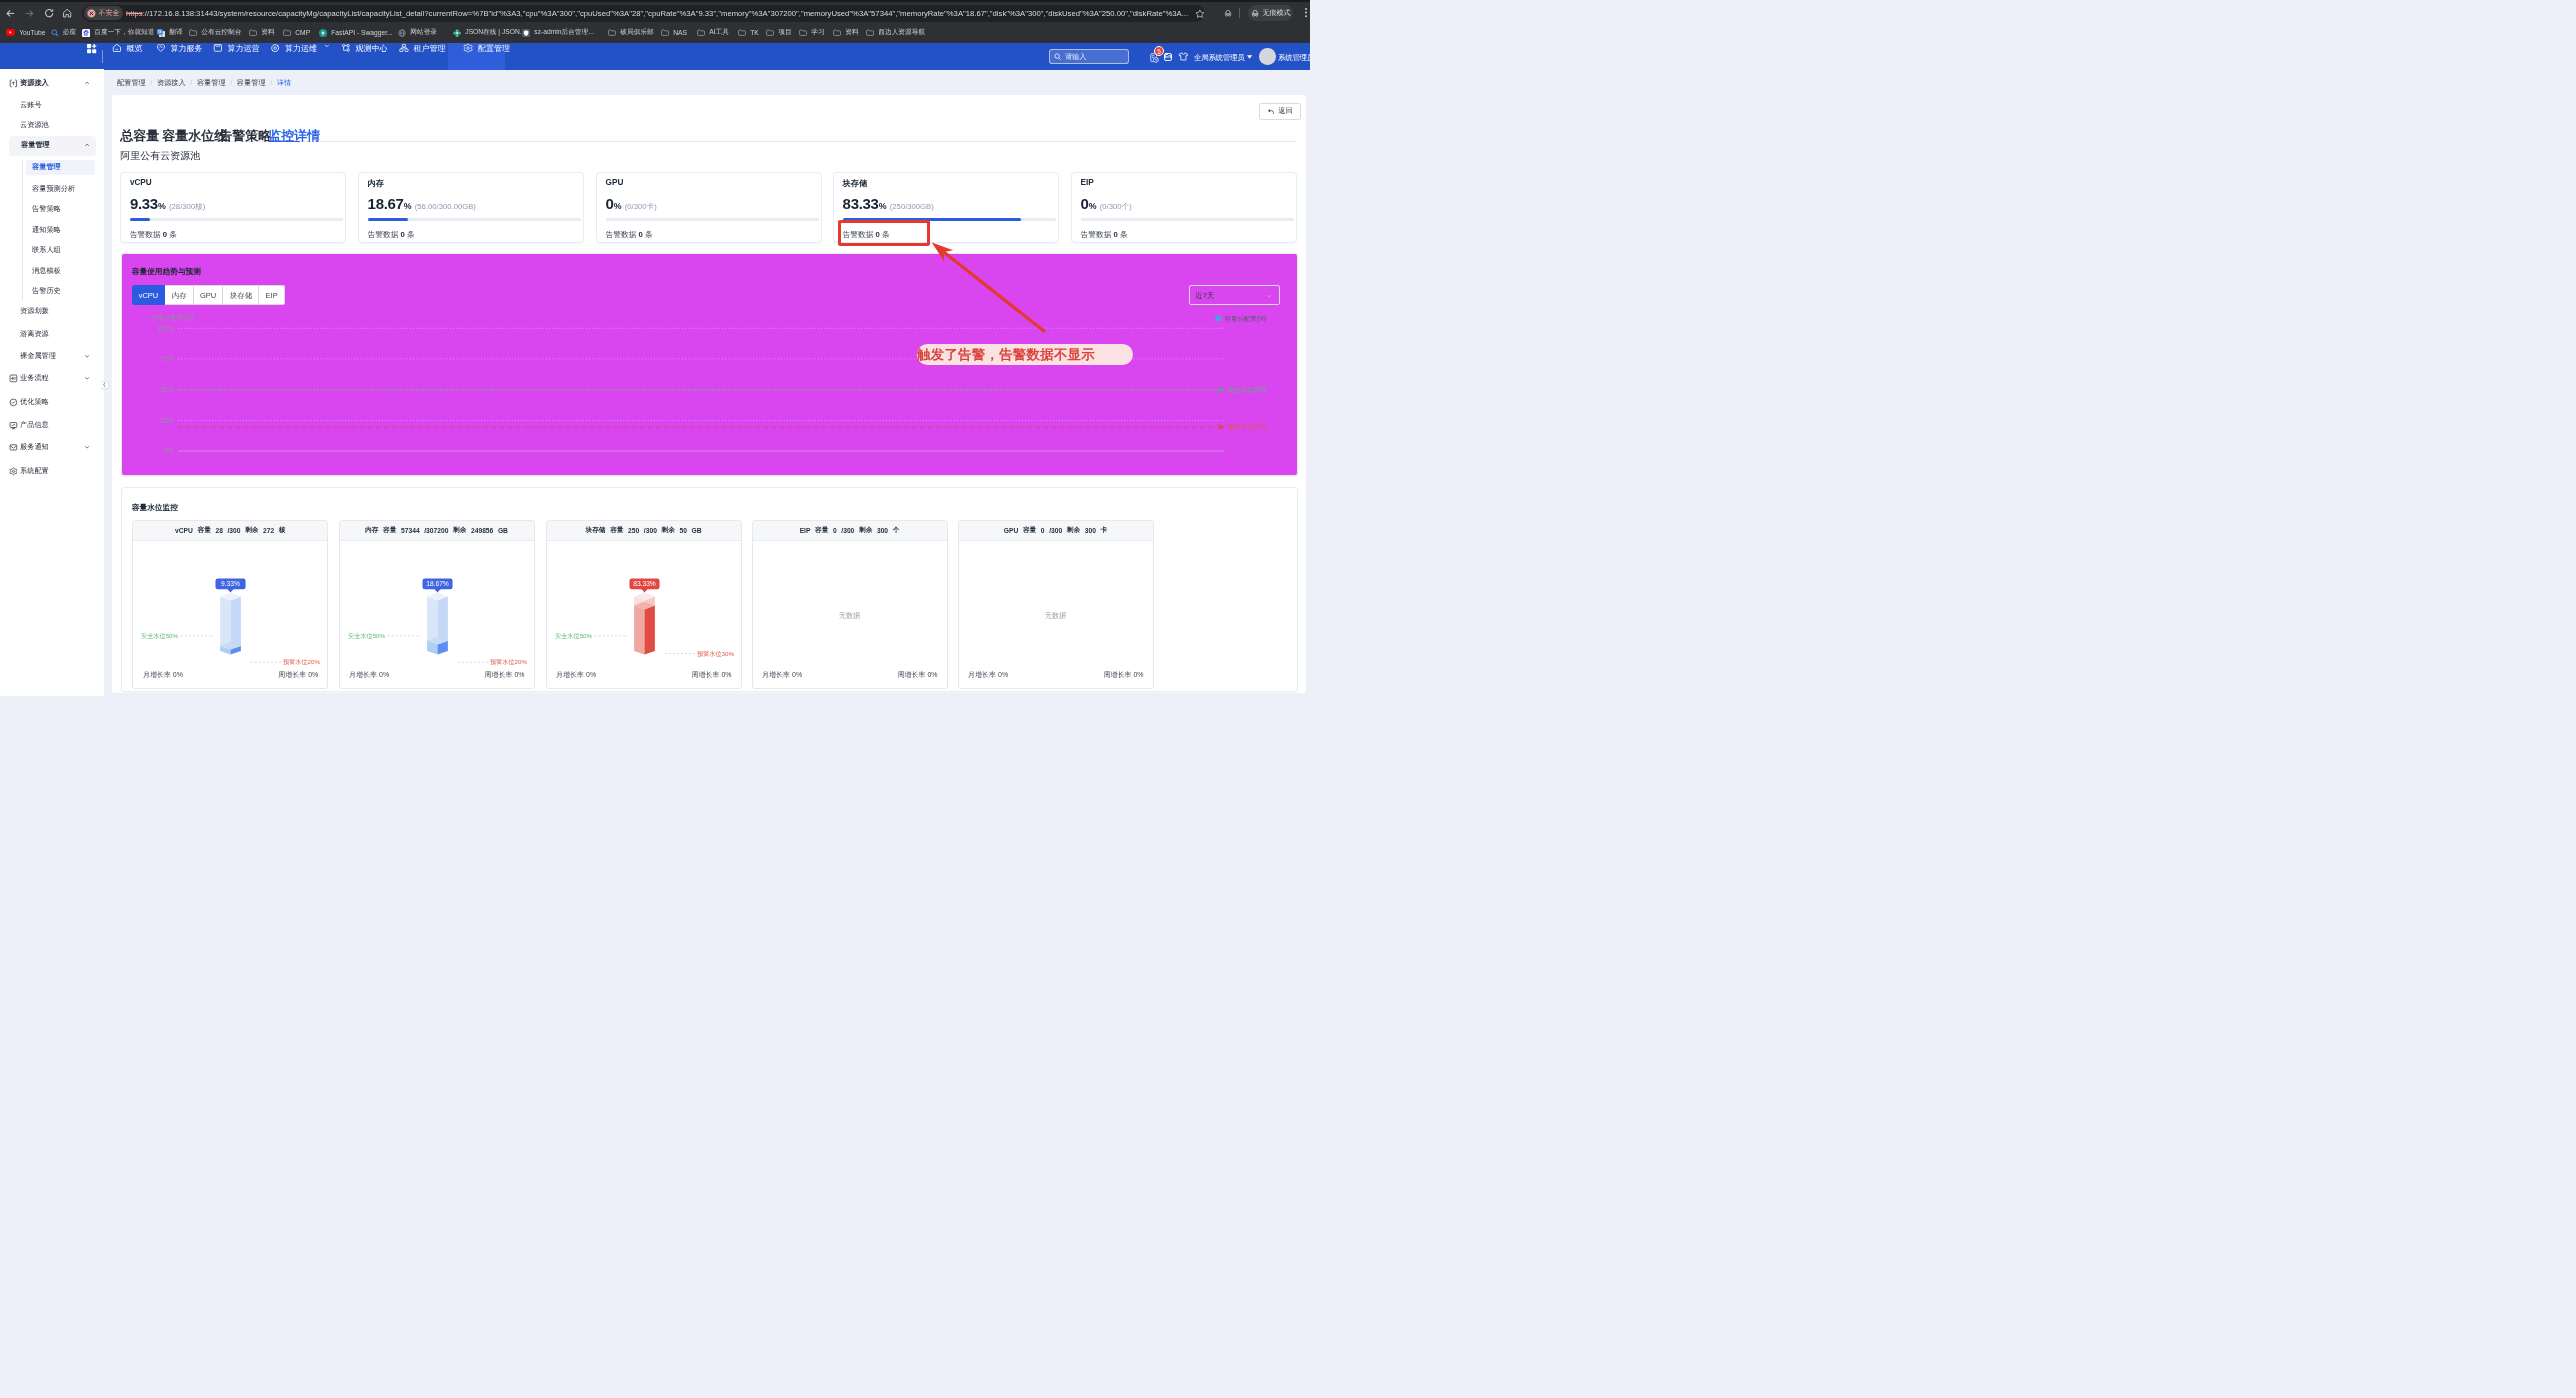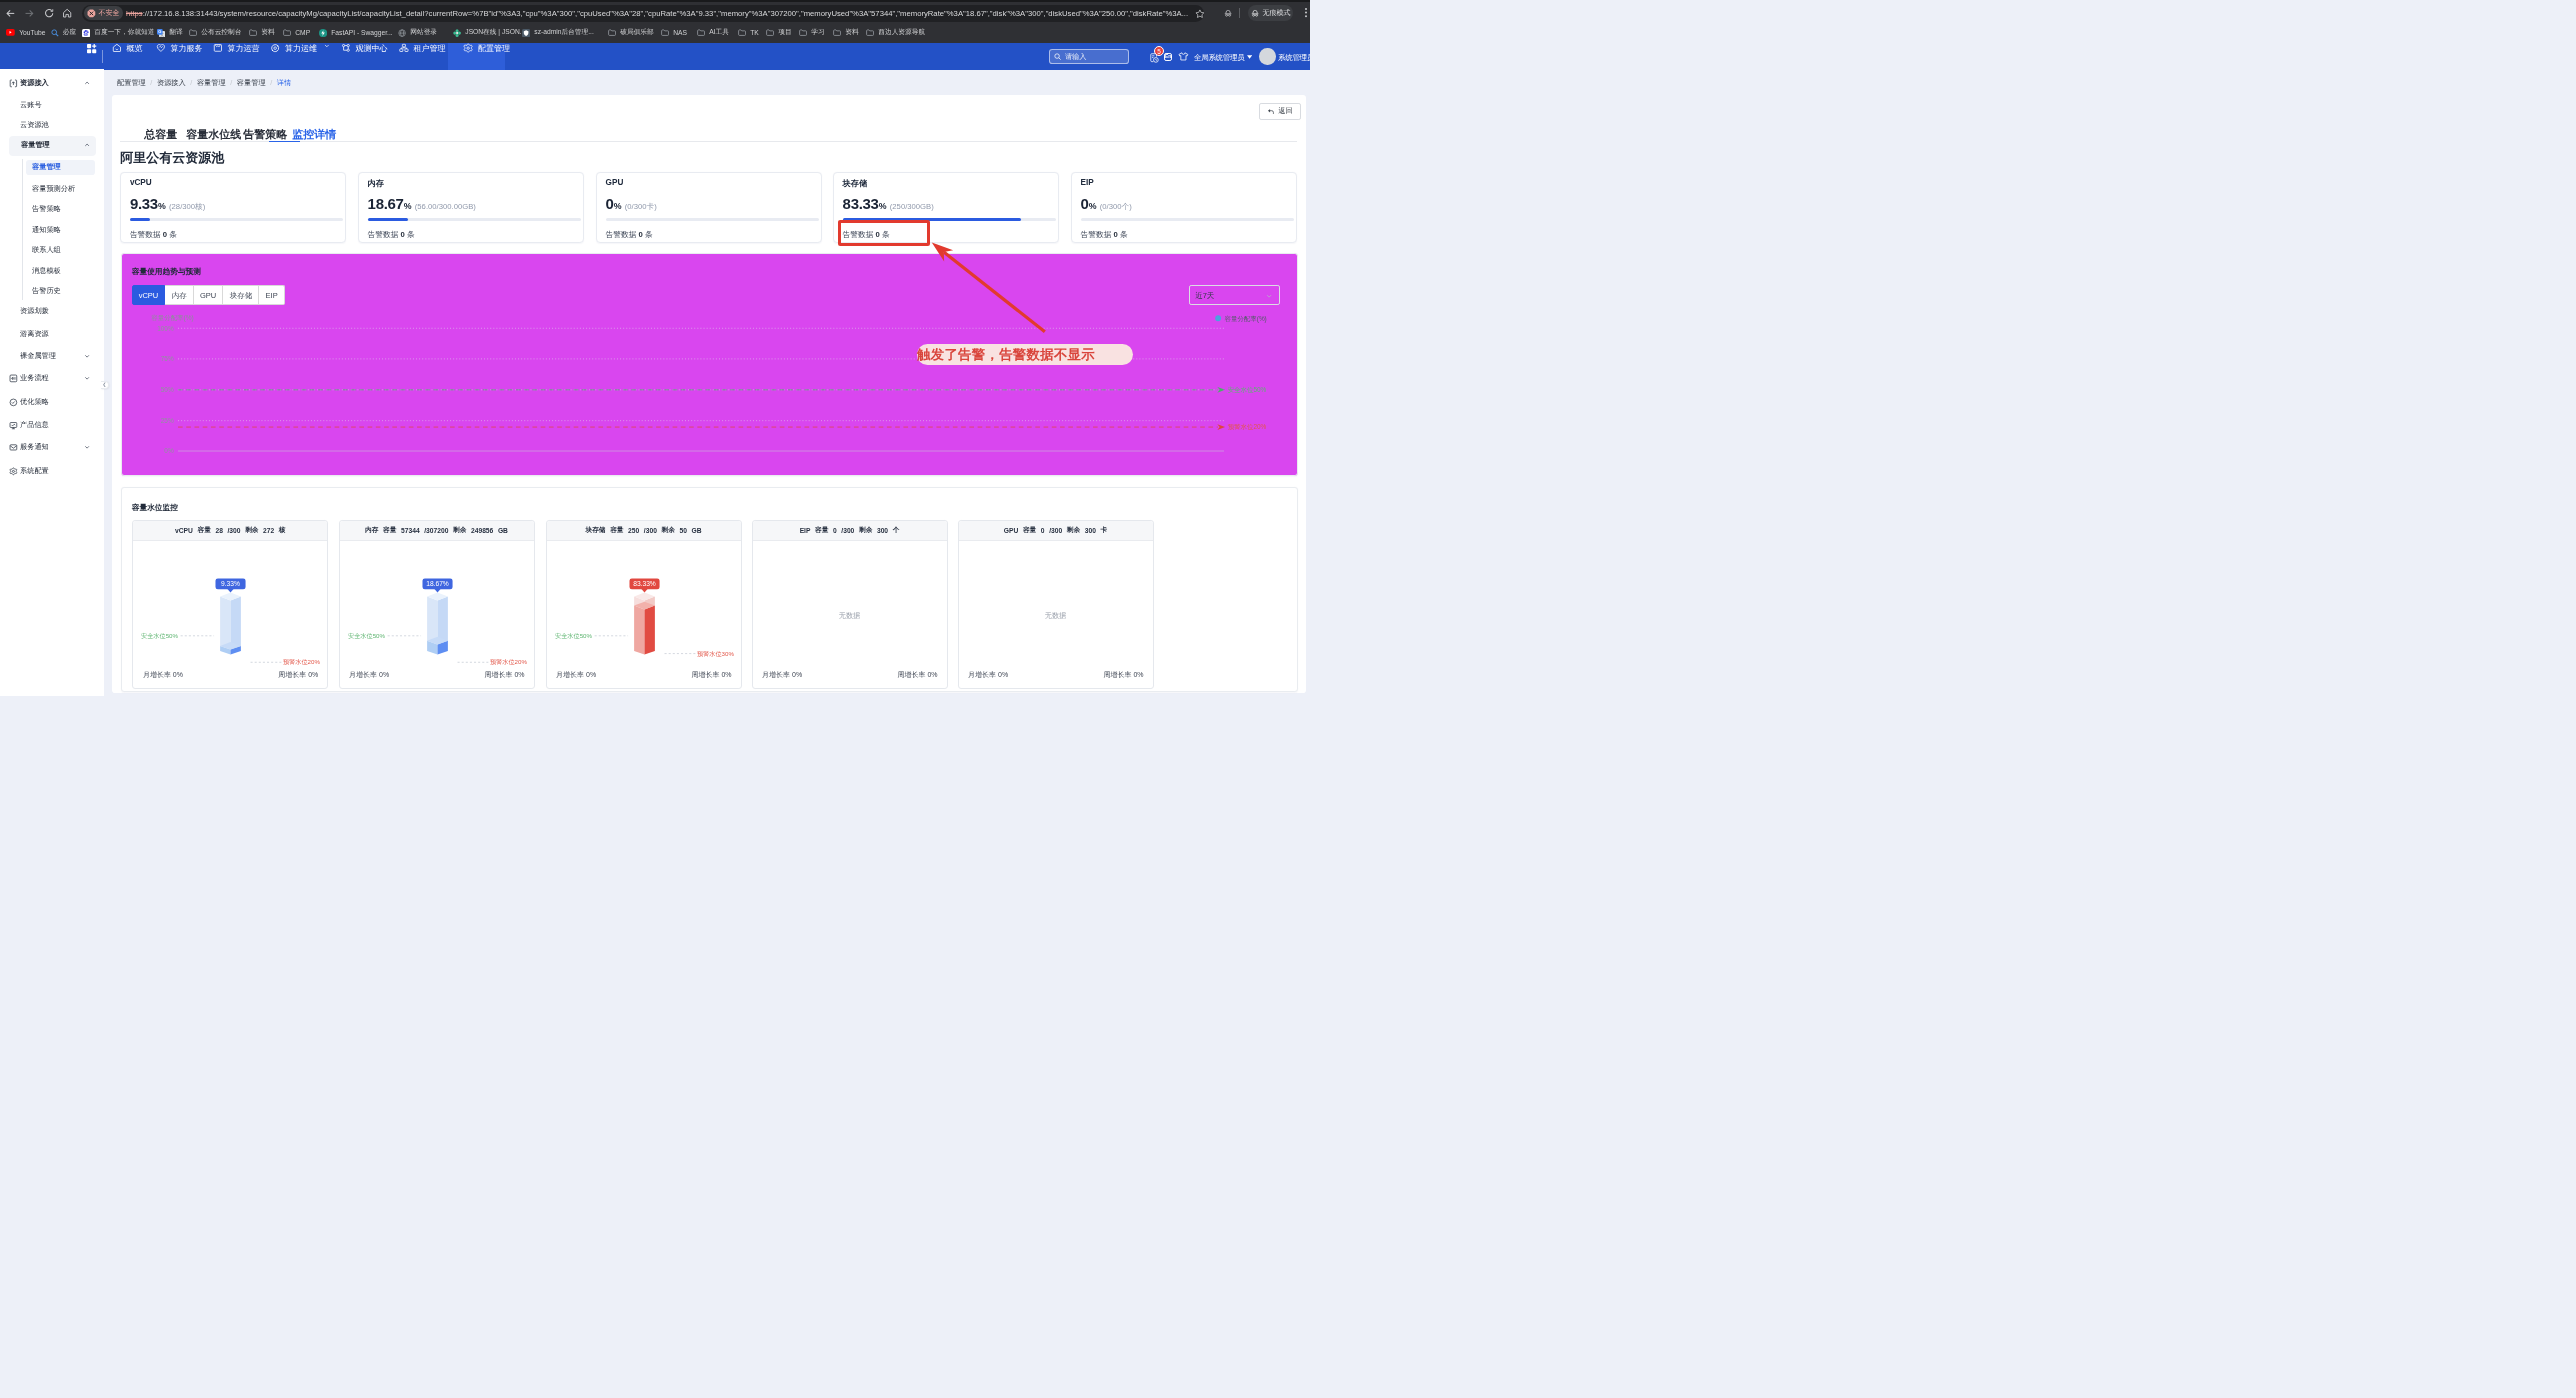--- a/index.html
+++ b/index.html
@@ -37,24 +37,24 @@
   #guide { position:absolute; left:21.6px; top:90px; width:0.5px; height:141px; background:#e2e5ea; }
   #collapse { position:absolute; left:101px; top:312px; width:7.7px; height:7.7px; background:#fff; border:0.5px solid #e8ebef; border-left:none; border-radius:0 4.1px 4.1px 0; box-shadow:0.5px 0.5px 1.5px rgba(0,0,0,.07); color:#8a93a0; font-size:4.6px; line-height:6.7px; text-align:center; }
 
   
   #crumbs { position:absolute; left:117px; top:77px; height:11.3px; display:flex; align-items:center; gap:4.6px; font-size:7.2px; color:#333a45; }
   #crumbs .sep { color:#c3c7cd; }
   #crumbs .cur { color:#2a64e8; }
   #panel { position:absolute; left:112px; top:95px; width:1194px; height:598px; background:#fff; border-radius:3.1px; }
   #backbtn { position:absolute; left:1147px; top:8.2px; width:42px; height:16.5px; border:0.5px solid #d8dbe0; border-radius:2.1px; display:flex; align-items:center; justify-content:center; gap:3.1px; font-size:7.2px; color:#40474f; }
   .tabs { position:absolute; left:8.2px; top:32px; width:1177px; height:14.7px; border-bottom:0.5px solid #e7e9ed; }
-  .tab { position:absolute; top:0; font-size:11px; font-weight:700; color:#2a2f3a;margin-left:24px; }
+  .tab { position:absolute; top:0; font-size:13px; font-weight:700; color:#2a2f3a; }
   .tab.on { color:#2a64e8; }
   #tabline { position:absolute; left:157px; top:46px; width:31px; height:1.3px; background:#2a64e8; }
-  #pooltitle { position:absolute; left:8.2px; top:54px; font-size:13px; font-weight:700; color:#222b3a; }
+  #pooltitle { position:absolute; left:8.2px; top:54px; font-size:10px; font-weight:400; color:#222b3a; }
 
   
   .mcard { position:absolute; top:77px; width:226px; height:71px; background:#fff; border:0.5px solid #e8ebf1; border-radius:4.1px; box-shadow:0 0.5px 1.5px rgba(15,35,95,.04); }
   .mcard h3 { position:absolute; left:8.6px; top:4.6px; font-size:8.2px; font-weight:700; color:#202b3d; }
   .mcard .big { position:absolute; left:8.6px; top:22px; font-size:15px; font-weight:700; color:#1b2435; letter-spacing:-0.3px; }
   .mcard .big small { font-size:8.8px; font-weight:700; }
   .mcard .paren { font-size:7.7px; font-weight:400; color:#9099ab; margin-left:3.6px; letter-spacing:0; }
   .mcard .track { position:absolute; left:8.6px; top:45px; width:213px; height:3.4px; background:#e8ebf2; border-radius:1.7px; }
   .mcard .fill { height:3.4px; background:#2b5be0; border-radius:1.7px; }
   .mcard .alert { position:absolute; left:8.6px; top:57px; font-size:7.7px; color:#3a4354; }

